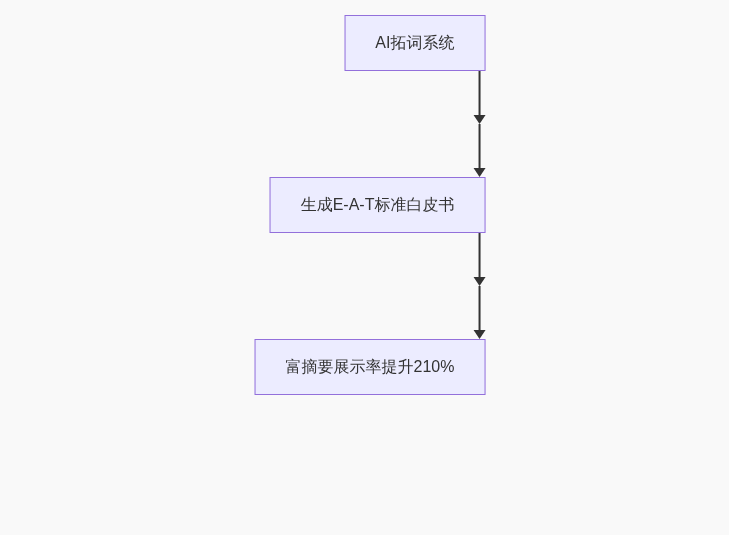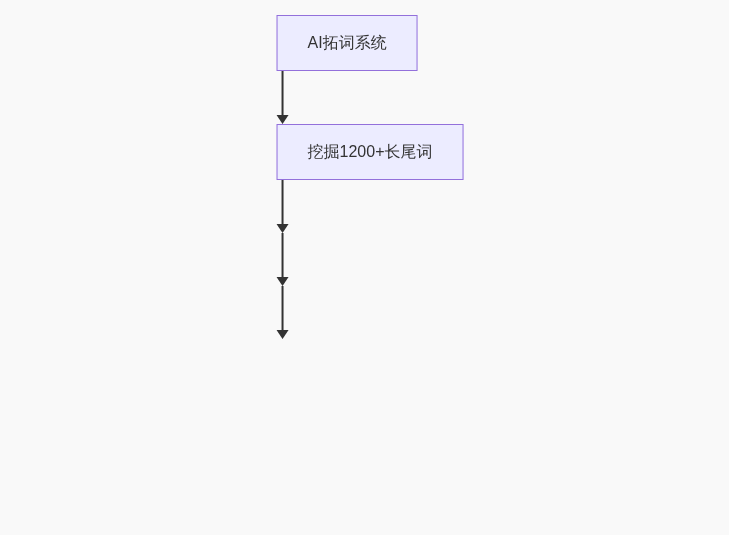--- a/index.html
+++ b/index.html
@@ -14,21 +14,21 @@
     background: var(--bg, #f9f9f9);
     font-family: "Liberation Sans", sans-serif;
   }
   .canvas {
     position: absolute;
     left: 370px;
     top: 15px;
     transform: translateX(-50%);
     display: flex;
     flex-direction: column;
-    align-items: flex-start;
+    align-items: flex-end;
   }
   .node {
     box-sizing: border-box;
     height: 56px;
     padding: 0 30px;
     background: var(--node-fill, #ECECFF);
     border: 1px solid var(--node-border, #9370DB);
     display: flex;
     align-items: center;
     justify-content: center;
@@ -63,35 +63,38 @@
 
   <div class="node">
     <span>AI拓词系统</span>
   </div>
 
   <div class="edge">
     <div class="edge-line"></div>
     <div class="edge-head"></div>
   </div>
 
+
+  <div class="edge">
+    <div class="edge-line"></div>
+    <div class="edge-head"></div>
+  </div>
+
   <div class="node">
-    <span>挖掘1200+长尾词</span>
+    <span>生成E-A-T标准白皮书</span>
   </div>
 
   <div class="edge">
     <div class="edge-line"></div>
     <div class="edge-head"></div>
   </div>
 
 
   <div class="edge">
     <div class="edge-line"></div>
     <div class="edge-head"></div>
   </div>
 
-
-  <div class="edge">
-    <div class="edge-line"></div>
-    <div class="edge-head"></div>
+  <div class="node">
+    <span>富摘要展示率提升210%</span>
   </div>
-
 
 </div>
 
 </body></html>

